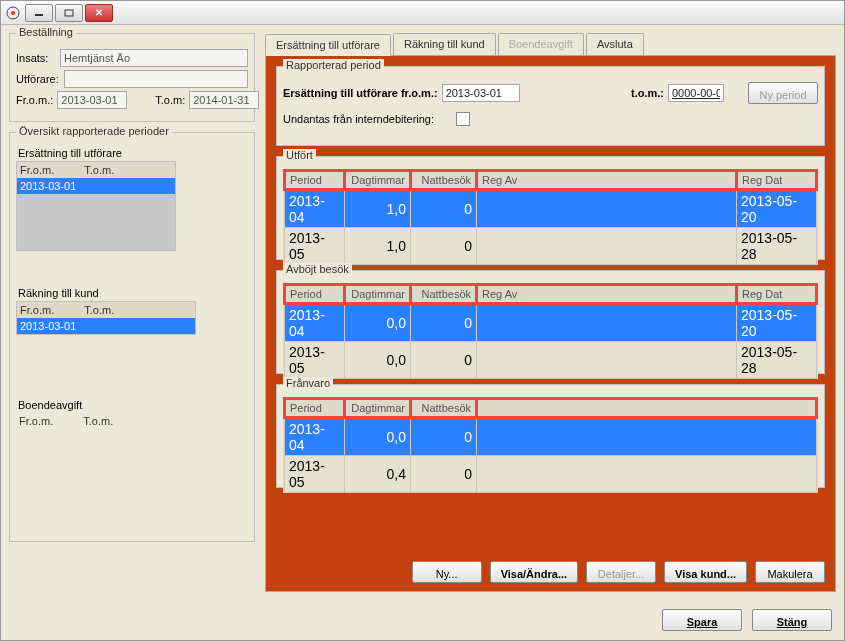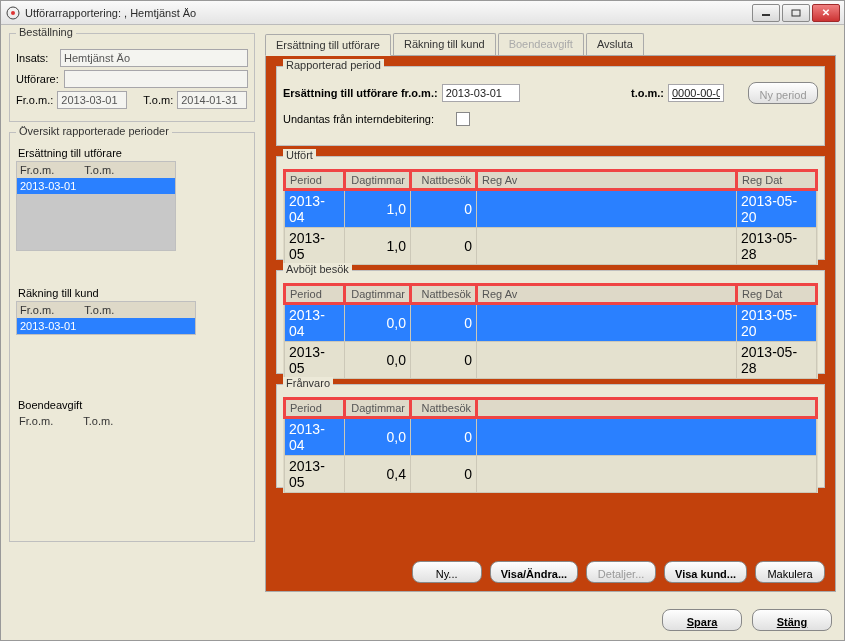--- a/index.html
+++ b/index.html
@@ -165,44 +165,39 @@
     font-size: 14px;
   }
   .tbl tr.sel td { background: #2a80ff; color: #fff; }
   .tbl td.num, .tbl th.num { text-align: right; }
 
   .button {
     min-width: 70px;
     height: 22px;
     border: 1px solid #888;
     background: linear-gradient(#fefefe, #e1e1e1);
-    border-radius: 8px;
+    border-radius: 2px;
     font: inherit;
     padding: 6px 10px;
     cursor: default;
   }
   .button.disabled { color: #999; }
   .button.bold { font-weight: bold; }
 </style>
 </head>
 <body>
 
 <div class="window">
   <div class="titlebar">
     <span class="icon">
       <svg width="14" height="14" viewBox="0 0 14 14">
           <circle cx="7" cy="7" r="6" fill="none" stroke="#444"></circle>
           <circle cx="7" cy="7" r="2" fill="#d33"></circle>
         </svg>
     </span>
-    <span class="title">
-      <span>Utförarrapportering:</span>
-      <span></span>
-      <span>, Hemtjänst Äo</span>
-    </span>
     <div class="winbtns">
       <div class="winbtn">
           <svg width="10" height="8">
             <line x1="1" y1="6" x2="9" y2="6" stroke="#333" stroke-width="2"></line>
           </svg>
         </div>
       <div class="winbtn">
           <svg width="10" height="8">
             <rect x="1" y="1" width="8" height="6" fill="none" stroke="#333"></rect>
           </svg>
@@ -221,21 +216,21 @@
           <label style="width:40px;">Insats:</label>
           <input class="input ro" style="flex: 1 1 0%;" readonly="" value="Hemtjänst Äo">
         </div>
         <div class="field-row">
           <label style="width:44px;">Utförare:</label>
           <input class="input ro" style="flex: 1 1 0%;" readonly="" value="">
         </div>
         <div class="field-row">
           <label>Fr.o.m.:</label>
           <input class="input ro" style="width: 70px;" readonly="" value="2013-03-01">
-          <label style="margin-left:12px;">T.o.m:</label>
+          <label style="margin-left:24px;">T.o.m:</label>
           <input class="input ro" style="width: 70px;" readonly="" value="2014-01-31">
         </div>
       </div>
 
       <div class="fieldset" style="height:410px;">
         <div class="fs-lbl">Översikt rapporterade perioder</div>
 
         <div class="sub-label">Ersättning till utförare</div>
         <div class="mini-list" style="height:90px;">
           <div class="hdr">

